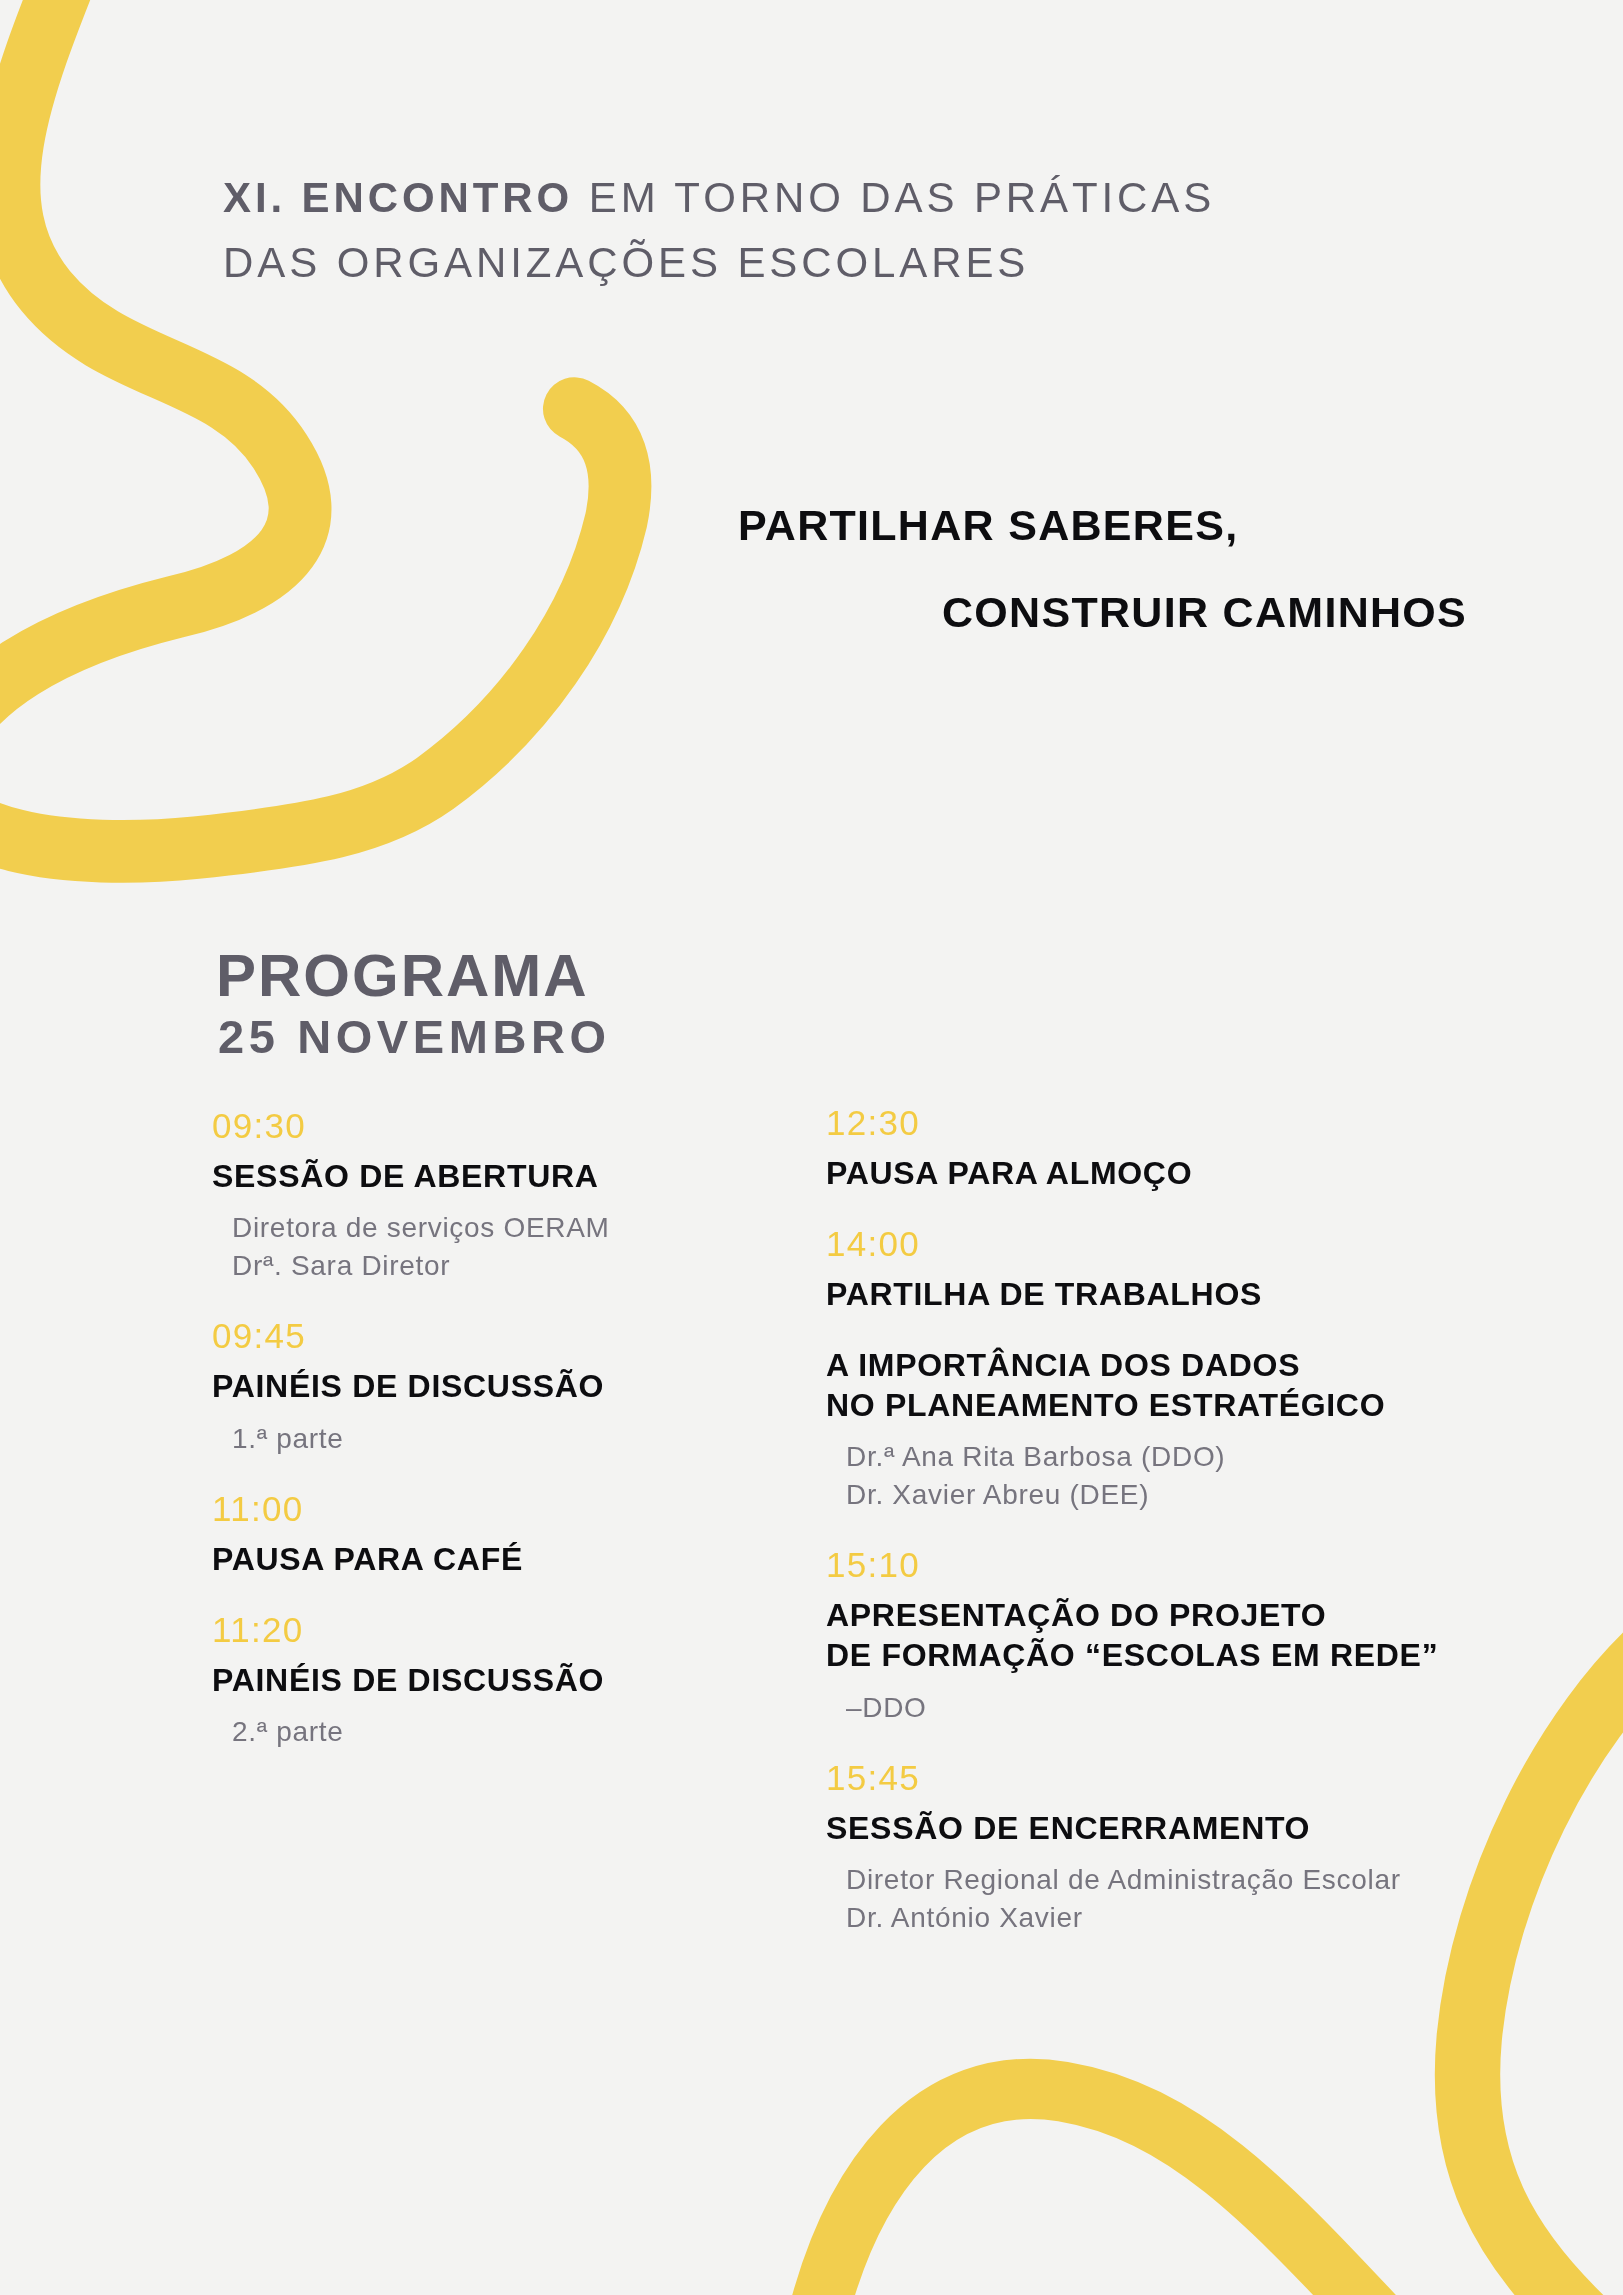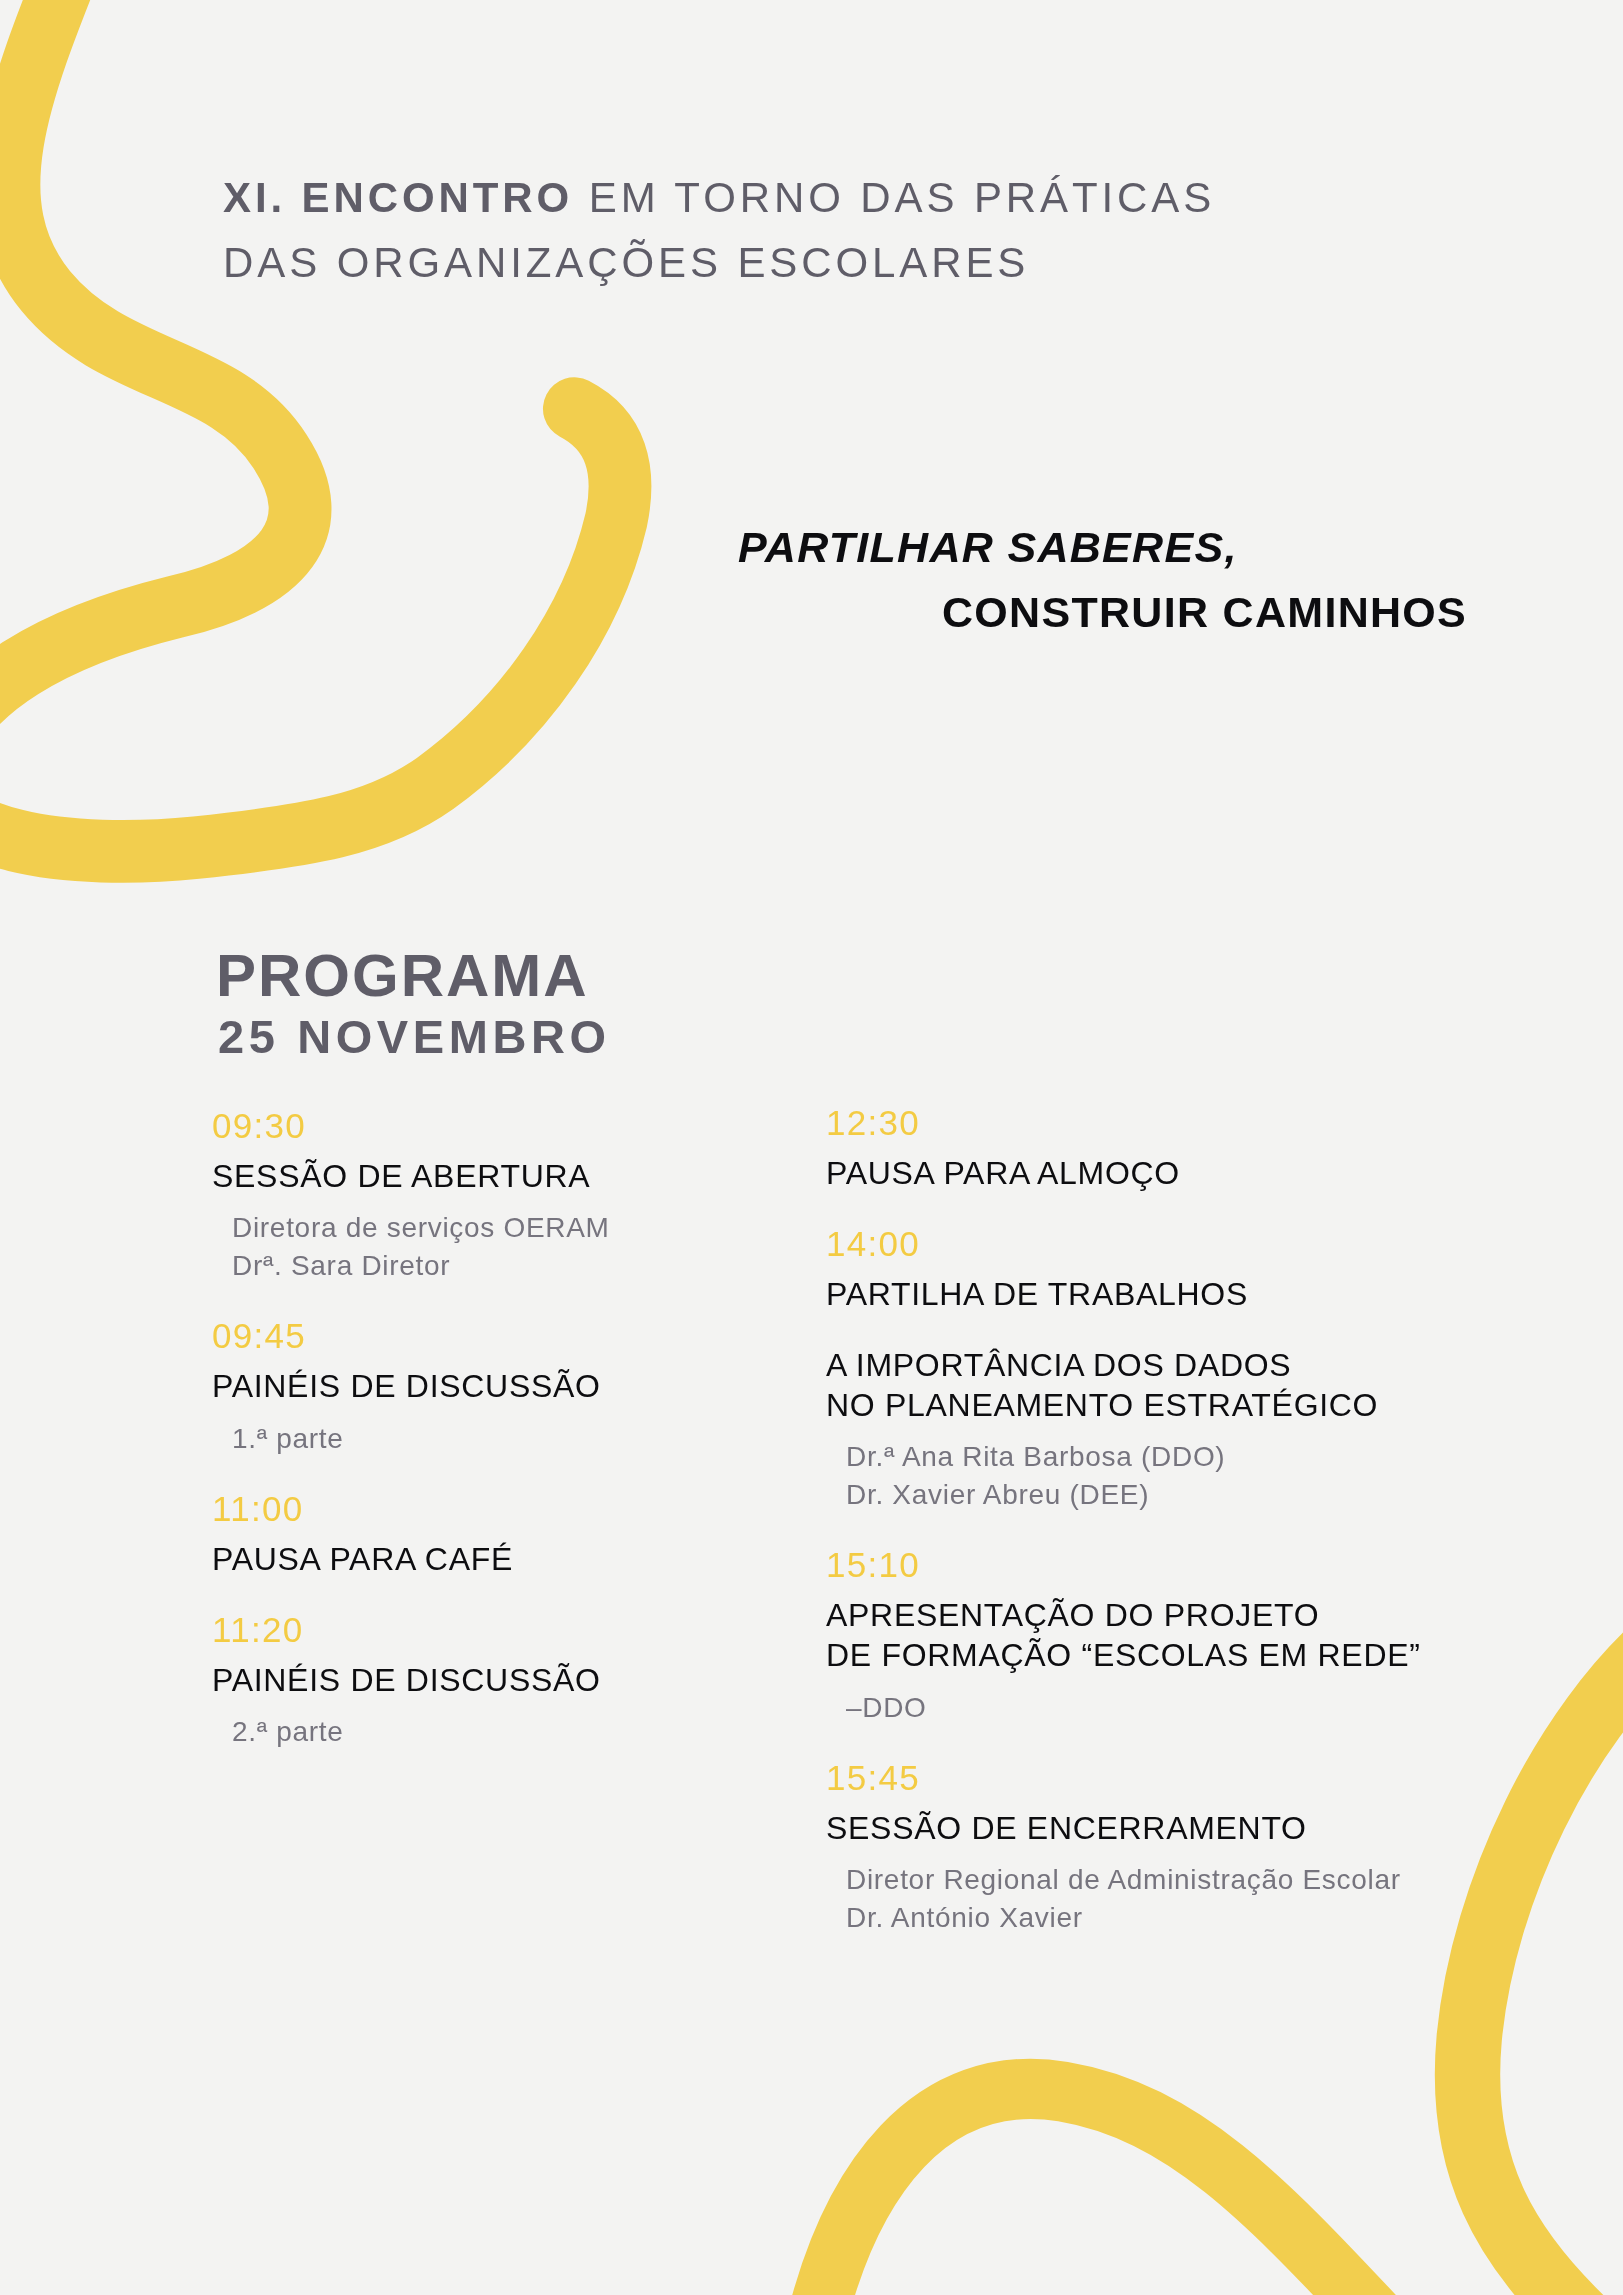--- a/index.html
+++ b/index.html
@@ -29,21 +29,21 @@
     white-space:nowrap;
   }
   .title-block .bold{ font-weight:700; }
 
   .subtitle-line{
     position:absolute;
     font-size:43px; font-weight:800;
     color:var(--heading-black,#0D0D10);
     letter-spacing:1.3px; white-space:nowrap;
   }
-  .subtitle-line.l1{ left:738px; top:523px;font-style:italic; }
+  .subtitle-line.l1{ left:738px; top:501px; }
   .subtitle-line.l2{ left:942px; top:588px; }
 
   .program-heading{
     position:absolute; left:216px; top:941px;
     font-size:60px; font-weight:700; letter-spacing:2px;
     color:var(--title-gray,#5F5D68); white-space:nowrap;
   }
   .program-date{
     position:absolute; left:218px; top:1009px;
     font-size:47px; font-weight:700; letter-spacing:4.6px;
@@ -54,21 +54,21 @@
   .schedule-col.left{ left:212px; top:1106px; width:576px; }
   .schedule-col.right{ left:826px; top:1103px; width:772px; }
 
   .slot{ margin-bottom:31px; }
   .slot-time{
     font-size:35px; font-weight:400;
     color:var(--time-yellow,#F3CB43);
     letter-spacing:1.3px; margin-bottom:9.8px;
   }
   .slot-title{
-    font-size:32px; font-weight:400;
+    font-size:32px; font-weight:700;
     color:var(--heading-black,#121214);
     letter-spacing:0.7px; line-height:40px;
     margin-bottom:13.7px;
   }
   .slot-notes{
     font-size:28px; font-weight:400;
     color:var(--text-gray,#76747E);
     letter-spacing:0.7px; line-height:38px;margin-left:20px;
   }
 </style>

